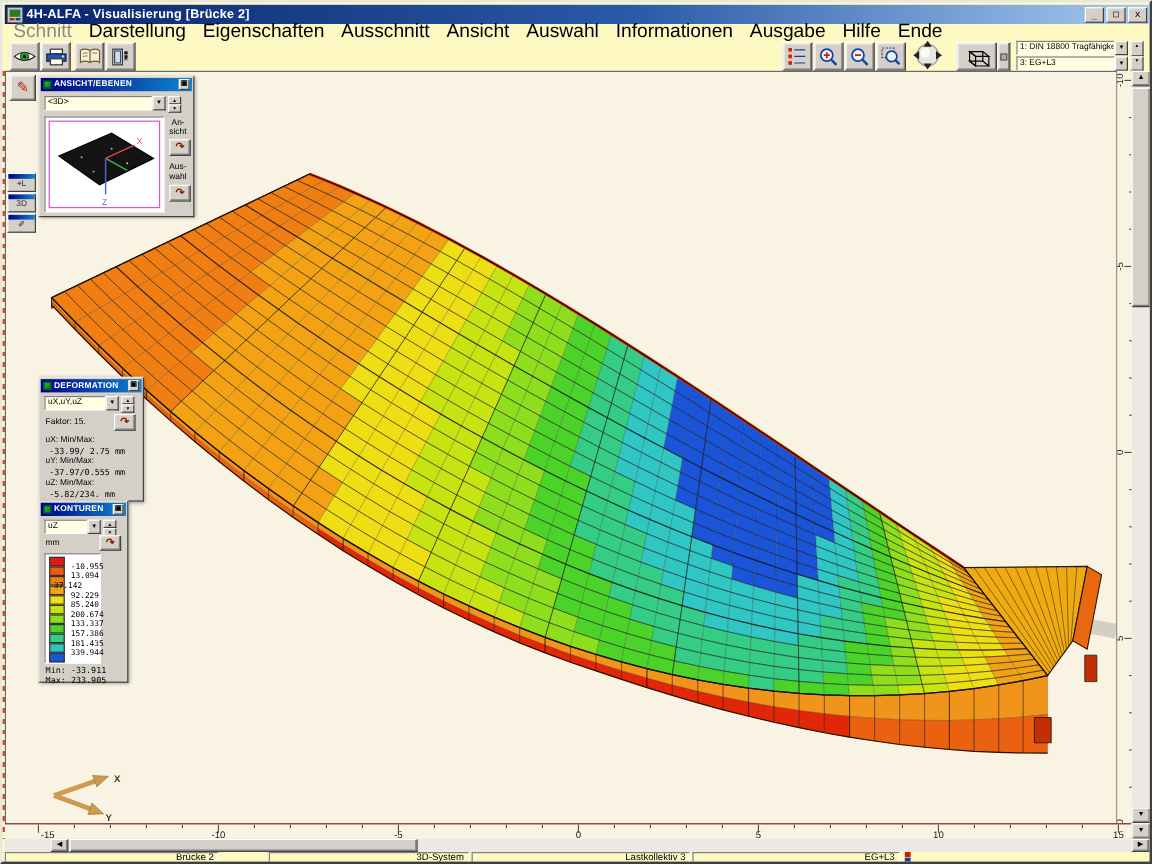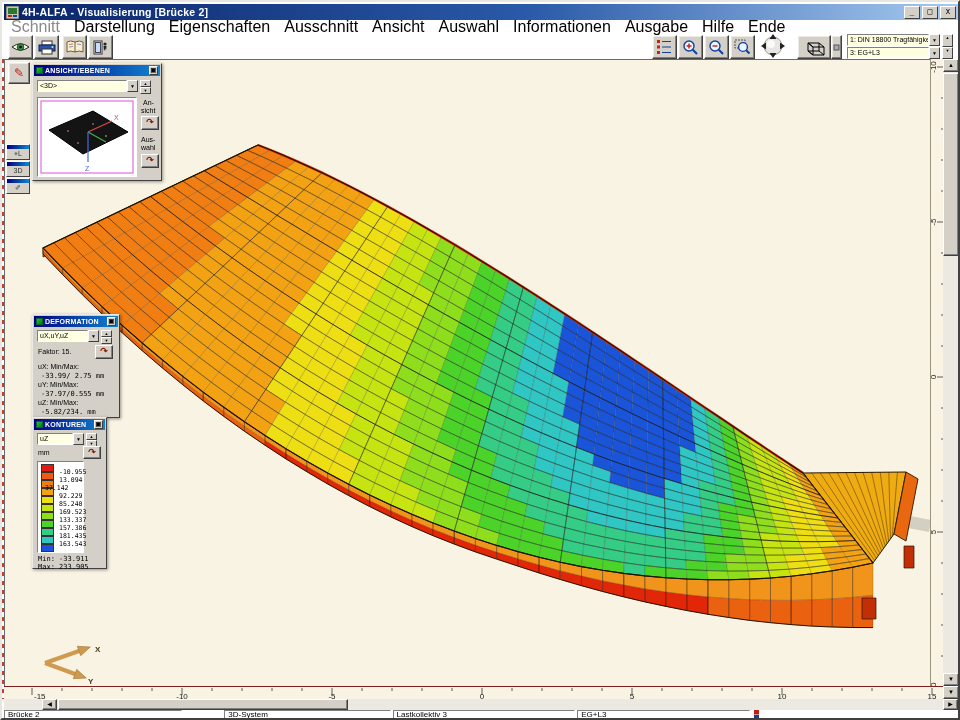--- a/index.html
+++ b/index.html
@@ -1,17 +1,17 @@
 <!DOCTYPE html>
 <html><head>
 <meta charset="utf-8">
 <style>
   html,body{margin:0;padding:0;background:#3a6ea5;}
   *{box-sizing:border-box;}
-  .win{position:relative;width:960px;height:720px;background:#ffffff;
+  .win{position:relative;width:960px;height:720px;background:#fef9c3;
        border:2px solid;border-color:#e8e6e0 #404040 #404040 #e8e6e0;
        font-family:"Liberation Sans",sans-serif;overflow:hidden;}
   .abs{position:absolute;}
   
   .titlebar{left:2px;top:2px;width:954px;height:16px;
     background:linear-gradient(90deg,#0a246a 0%,#2a5aa8 55%,#a6caf0 100%);
     display:flex;align-items:center;padding:0 2px;gap:3px;}
   .title-text{color:#fff;font-size:10.5px;font-weight:bold;white-space:nowrap;letter-spacing:.2px;}
   .caption-btns{margin-left:auto;display:flex;gap:2px;}
   .cap-btn{width:16px;height:13px;background:#d4d0c8;border:1px solid;
@@ -40,21 +40,21 @@
   
   .vruler{left:928px;top:57px;width:13px;height:627px;background:#f8f3e2;border-left:1px solid #9a947f;}
   .hruler{left:2px;top:684px;width:939px;height:13px;background:#f8f3e2;border-top:1px solid #7f1d1d;}
   .vscroll{left:941px;top:57px;width:16px;height:627px;background:#ece9e2;}
   .hscroll{left:2px;top:697px;width:956px;height:11px;background:#ece9e2;}
   .sb-btn{position:absolute;background:#d4d0c8;border:1px solid;border-color:#fff #404040 #404040 #fff;
     box-shadow:inset -1px -1px 0 #808080;font-size:6px;text-align:center;color:#000;}
   .sb-thumb{position:absolute;background:#d4d0c8;border:1px solid;border-color:#fff #404040 #404040 #fff;
     box-shadow:inset -1px -1px 0 #808080;}
   
-  .statusbar{left:2px;top:708px;width:756px;height:10px;display:flex;gap:2px;align-items:stretch;padding-right:1px;}
+  .statusbar{left:2px;top:708px;width:756px;height:10px;display:flex;gap:2px;align-items:stretch;padding-right:1px;text-align:right;}
   .status-field{border:1px solid;border-color:#808080 #fff #fff #808080;font-size:8px;line-height:8px;
     padding:0 3px;color:#000;white-space:nowrap;overflow:hidden;}
   
   .panel{position:absolute;background:#d4d0c8;border:1px solid;border-color:#eceae4 #404040 #404040 #eceae4;
     box-shadow:1px 1px 3px rgba(0,0,0,.4);}
   .ptitle{position:absolute;left:1px;top:1px;right:1px;height:11px;
     background:linear-gradient(90deg,#000080,#1084d0);color:#fff;font-size:7px;font-weight:bold;
     display:flex;align-items:center;padding:0 2px;gap:2px;letter-spacing:.2px;white-space:nowrap;}
   .picon{width:7px;height:7px;background:linear-gradient(135deg,#28c028,#0a7a0a);border:1px solid #063;}
   .pclose{margin-left:auto;width:9px;height:9px;background:#d4d0c8;border:1px solid;
@@ -1307,25 +1307,25 @@
           <div class="legend-swatch" style="left: 3px; top: 50px; background: rgb(142, 222, 30);"></div>
           <div class="legend-swatch" style="left: 3px; top: 58px; background: rgb(76, 211, 42);"></div>
           <div class="legend-swatch" style="left: 3px; top: 66px; background: rgb(53, 205, 134);"></div>
           <div class="legend-swatch" style="left: 3px; top: 74px; background: rgb(47, 198, 196);"></div>
           <div class="legend-swatch" style="left: 3px; top: 82px; background: rgb(26, 85, 217);"></div>
           <span class="legend-val" style="left: 21px; top: 6px;">-10.955</span>
           <span class="legend-val" style="left: 21px; top: 14px;">13.094</span>
           <span class="legend-val" style="left: 7px; top: 22px;">37.142</span>
           <span class="legend-val" style="left: 21px; top: 30px;">92.229</span>
           <span class="legend-val" style="left: 21px; top: 38px;">85.240</span>
-          <span class="legend-val" style="left: 21px; top: 46px;">169.523</span>
+          <span class="legend-val" style="left: 21px; top: 46px;">200.674</span>
           <span class="legend-val" style="left: 21px; top: 54px;">133.337</span>
           <span class="legend-val" style="left: 21px; top: 62px;">157.386</span>
           <span class="legend-val" style="left: 21px; top: 70px;">181.435</span>
-          <span class="legend-val" style="left: 21px; top: 78px;">163.543</span>
+          <span class="legend-val" style="left: 21px; top: 78px;">339.944</span>
         </div>
       <span class="plabel pmono" style="left:5px;top:137px;">Min: -33.911</span>
       <span class="plabel pmono" style="left:5px;top:145px;">Max: 233.905</span>
     </div>
   </div>
 
   <div class="abs vruler">
     <svg id="vruler-svg" width="13" height="627">
         <line x1="13" y1="8" x2="6" y2="8" stroke="#333" stroke-width="0.8"></line>
         <text x="5" y="8" font-size="8" fill="#222" text-anchor="middle" transform="rotate(-90 5 8)">-10</text>

